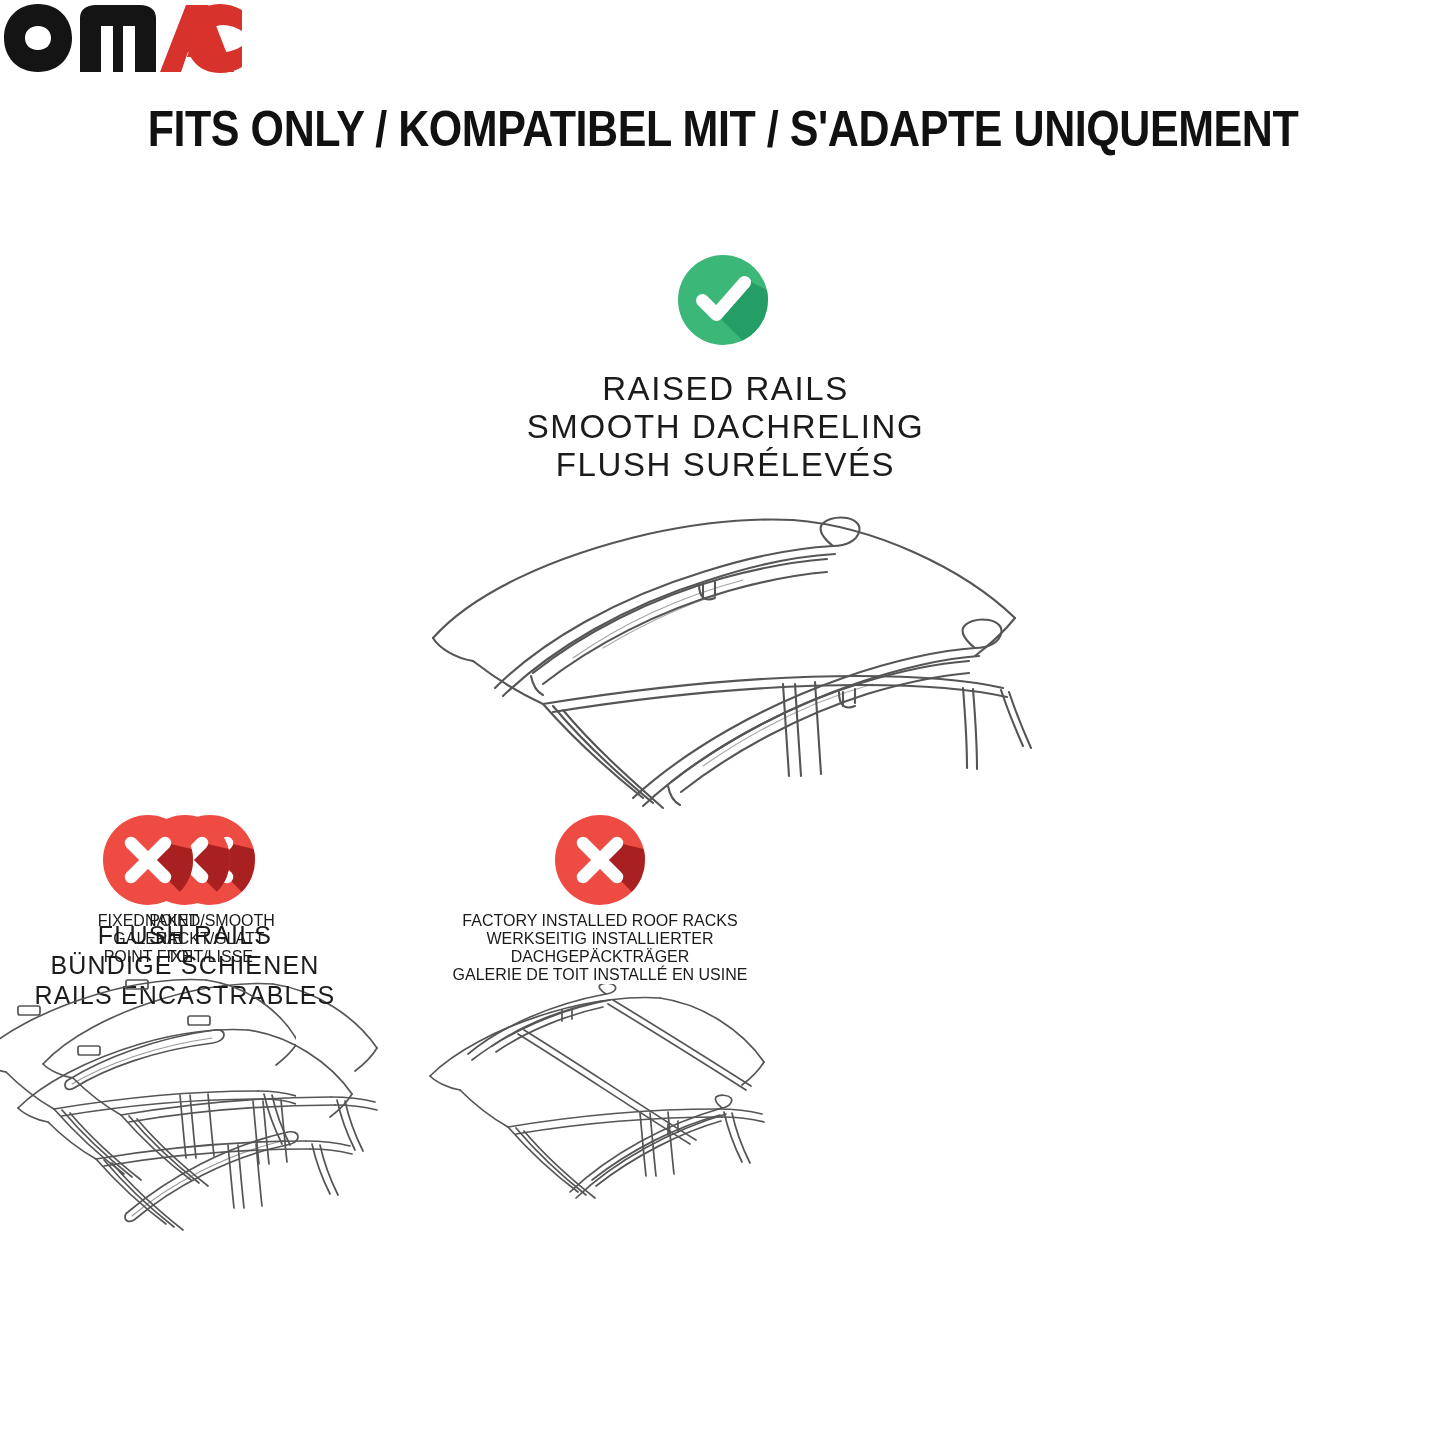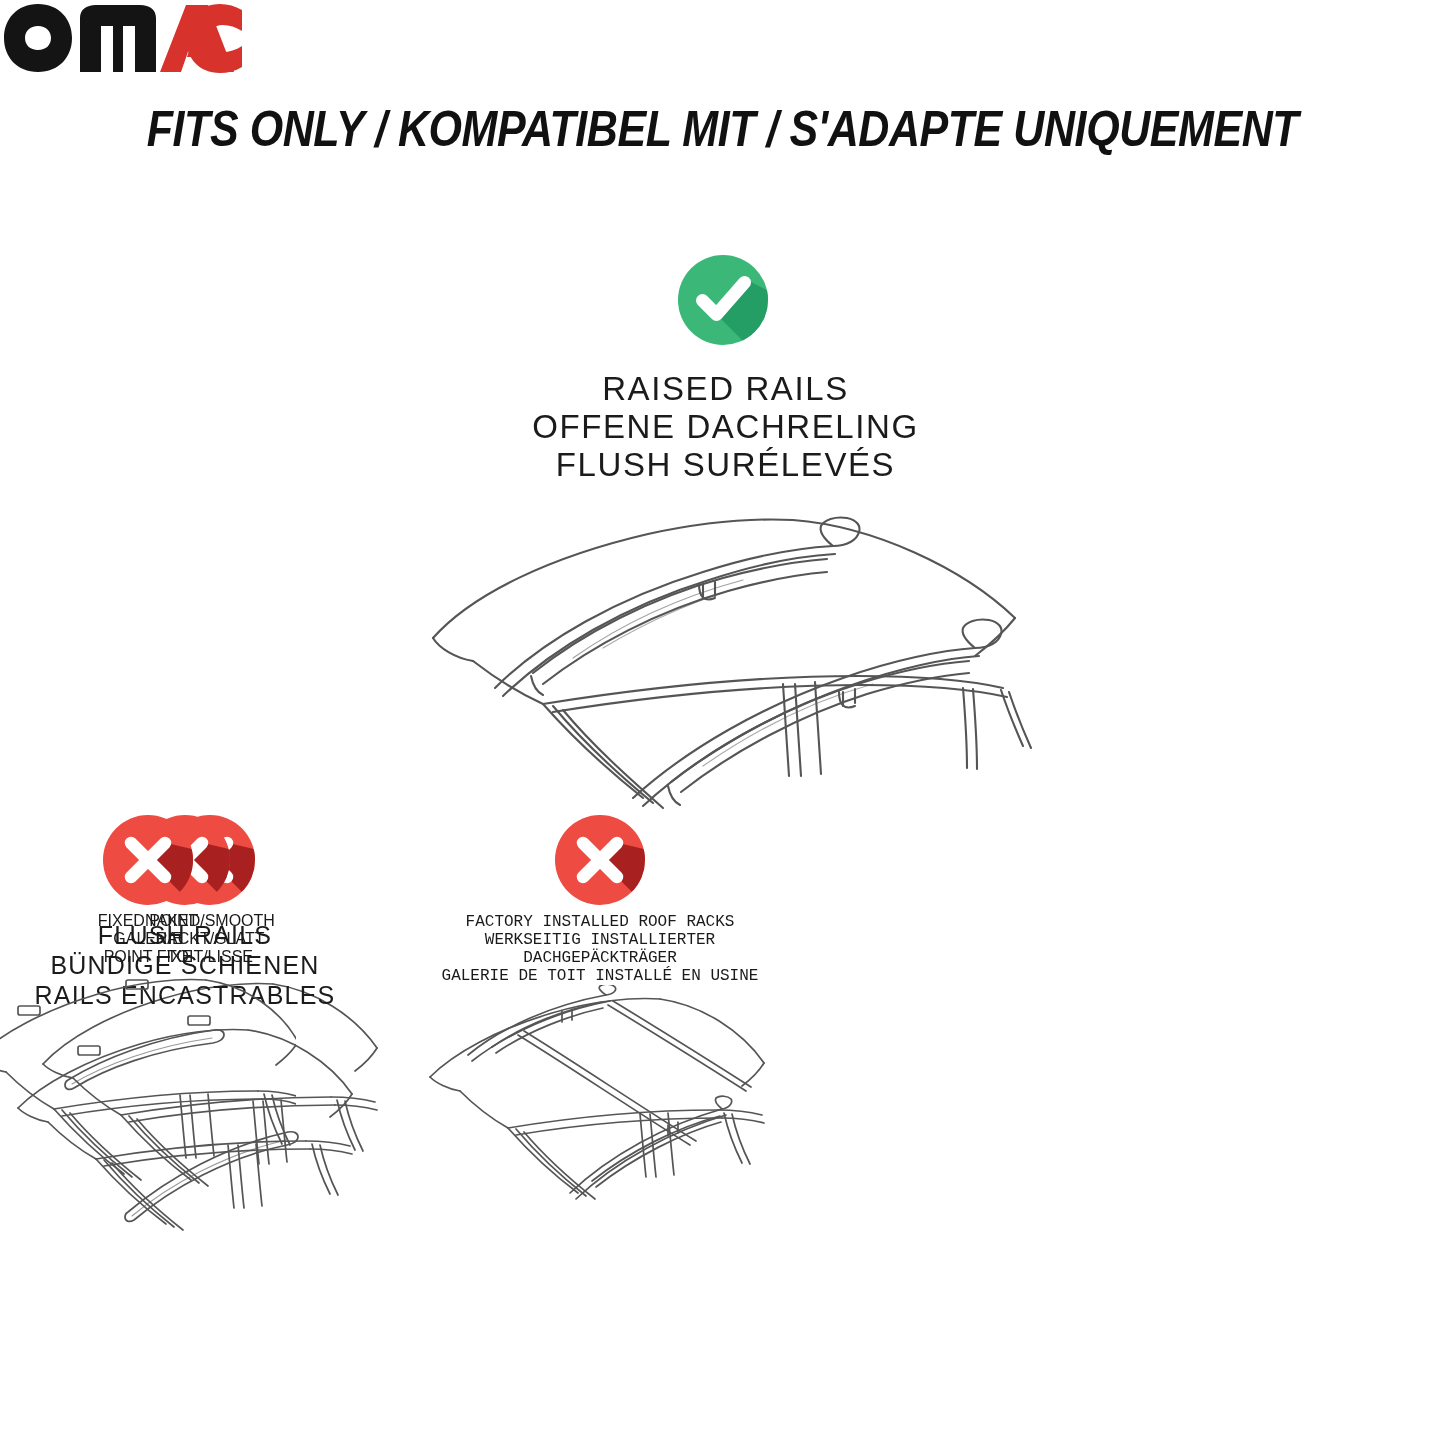--- a/index.html
+++ b/index.html
@@ -16,21 +16,20 @@
     color: #1a1a1a;
   }
 
   
   .title-bar {
     position: absolute;
     left: 0;
     top: 104px;
     width: 1445px;
     text-align: center;
-    font-style: italic;
   }
   .title-text {
     display: inline-block;
     font-family: "Liberation Sans", sans-serif;
     font-weight: bold;
     font-size: 50px;
     letter-spacing: -0.5px;
     line-height: 1;
     color: #111111;
     transform: scaleX(0.86);
@@ -81,21 +80,21 @@
     top: 812px;
     width: 1445px;
     height: 440px;
   }
   .col {
     position: absolute;
     top: 0;
     text-align: center;
   }
   .col-1 { left: 10px;   width: 400px; }
-  .col-2 { left: 390px;  width: 420px; font-family: Liberation Mono, monospace; }
+  .col-2 { left: 390px;  width: 420px; }
   .col-3 { left": 0; left: 800px;  width: 390px; }
   .col-4 { left: 1175px; width: 265px; }
 
   .badge-no {
     width: 96px;
     height: 96px;
     margin: 0 auto;
     position: relative;
   }
   .col-labels {
@@ -144,21 +143,21 @@
       <circle cx="48" cy="48" r="45" fill="#3bb878"></circle>
       <g clip-path="url(#okclip)">
         <path d="M41 62 L96 117 L96 40 L72 28 Z" fill="#229963" opacity="0.85"></path>
       </g>
       <path d="M27.5 48.5 L41.5 62.5 L69.5 30.5" fill="none" stroke="#ffffff" stroke-width="13" stroke-linecap="round" stroke-linejoin="round"></path>
     </svg>
   </div>
 
   <div class="hero-labels">
     <div class="hero-line">RAISED RAILS</div>
-    <div class="hero-line">OFFENE DACHRELING</div>
+    <div class="hero-line">SMOOTH DACHRELING</div>
     <div class="hero-line">FLUSH SURÉLEVÉS</div>
   </div>
 </div>
 
 <div class="hero-art">
   <svg width="640" height="330" viewBox="0 0 640 330">
     <g fill="none" stroke="#555555" stroke-width="2.1" stroke-linecap="round" stroke-linejoin="round">
 
       <path d="M30 140 C70 95 150 58 245 36 C300 24 350 20 390 22"></path>
       <path d="M390 22 C470 28 560 70 612 120"></path>

